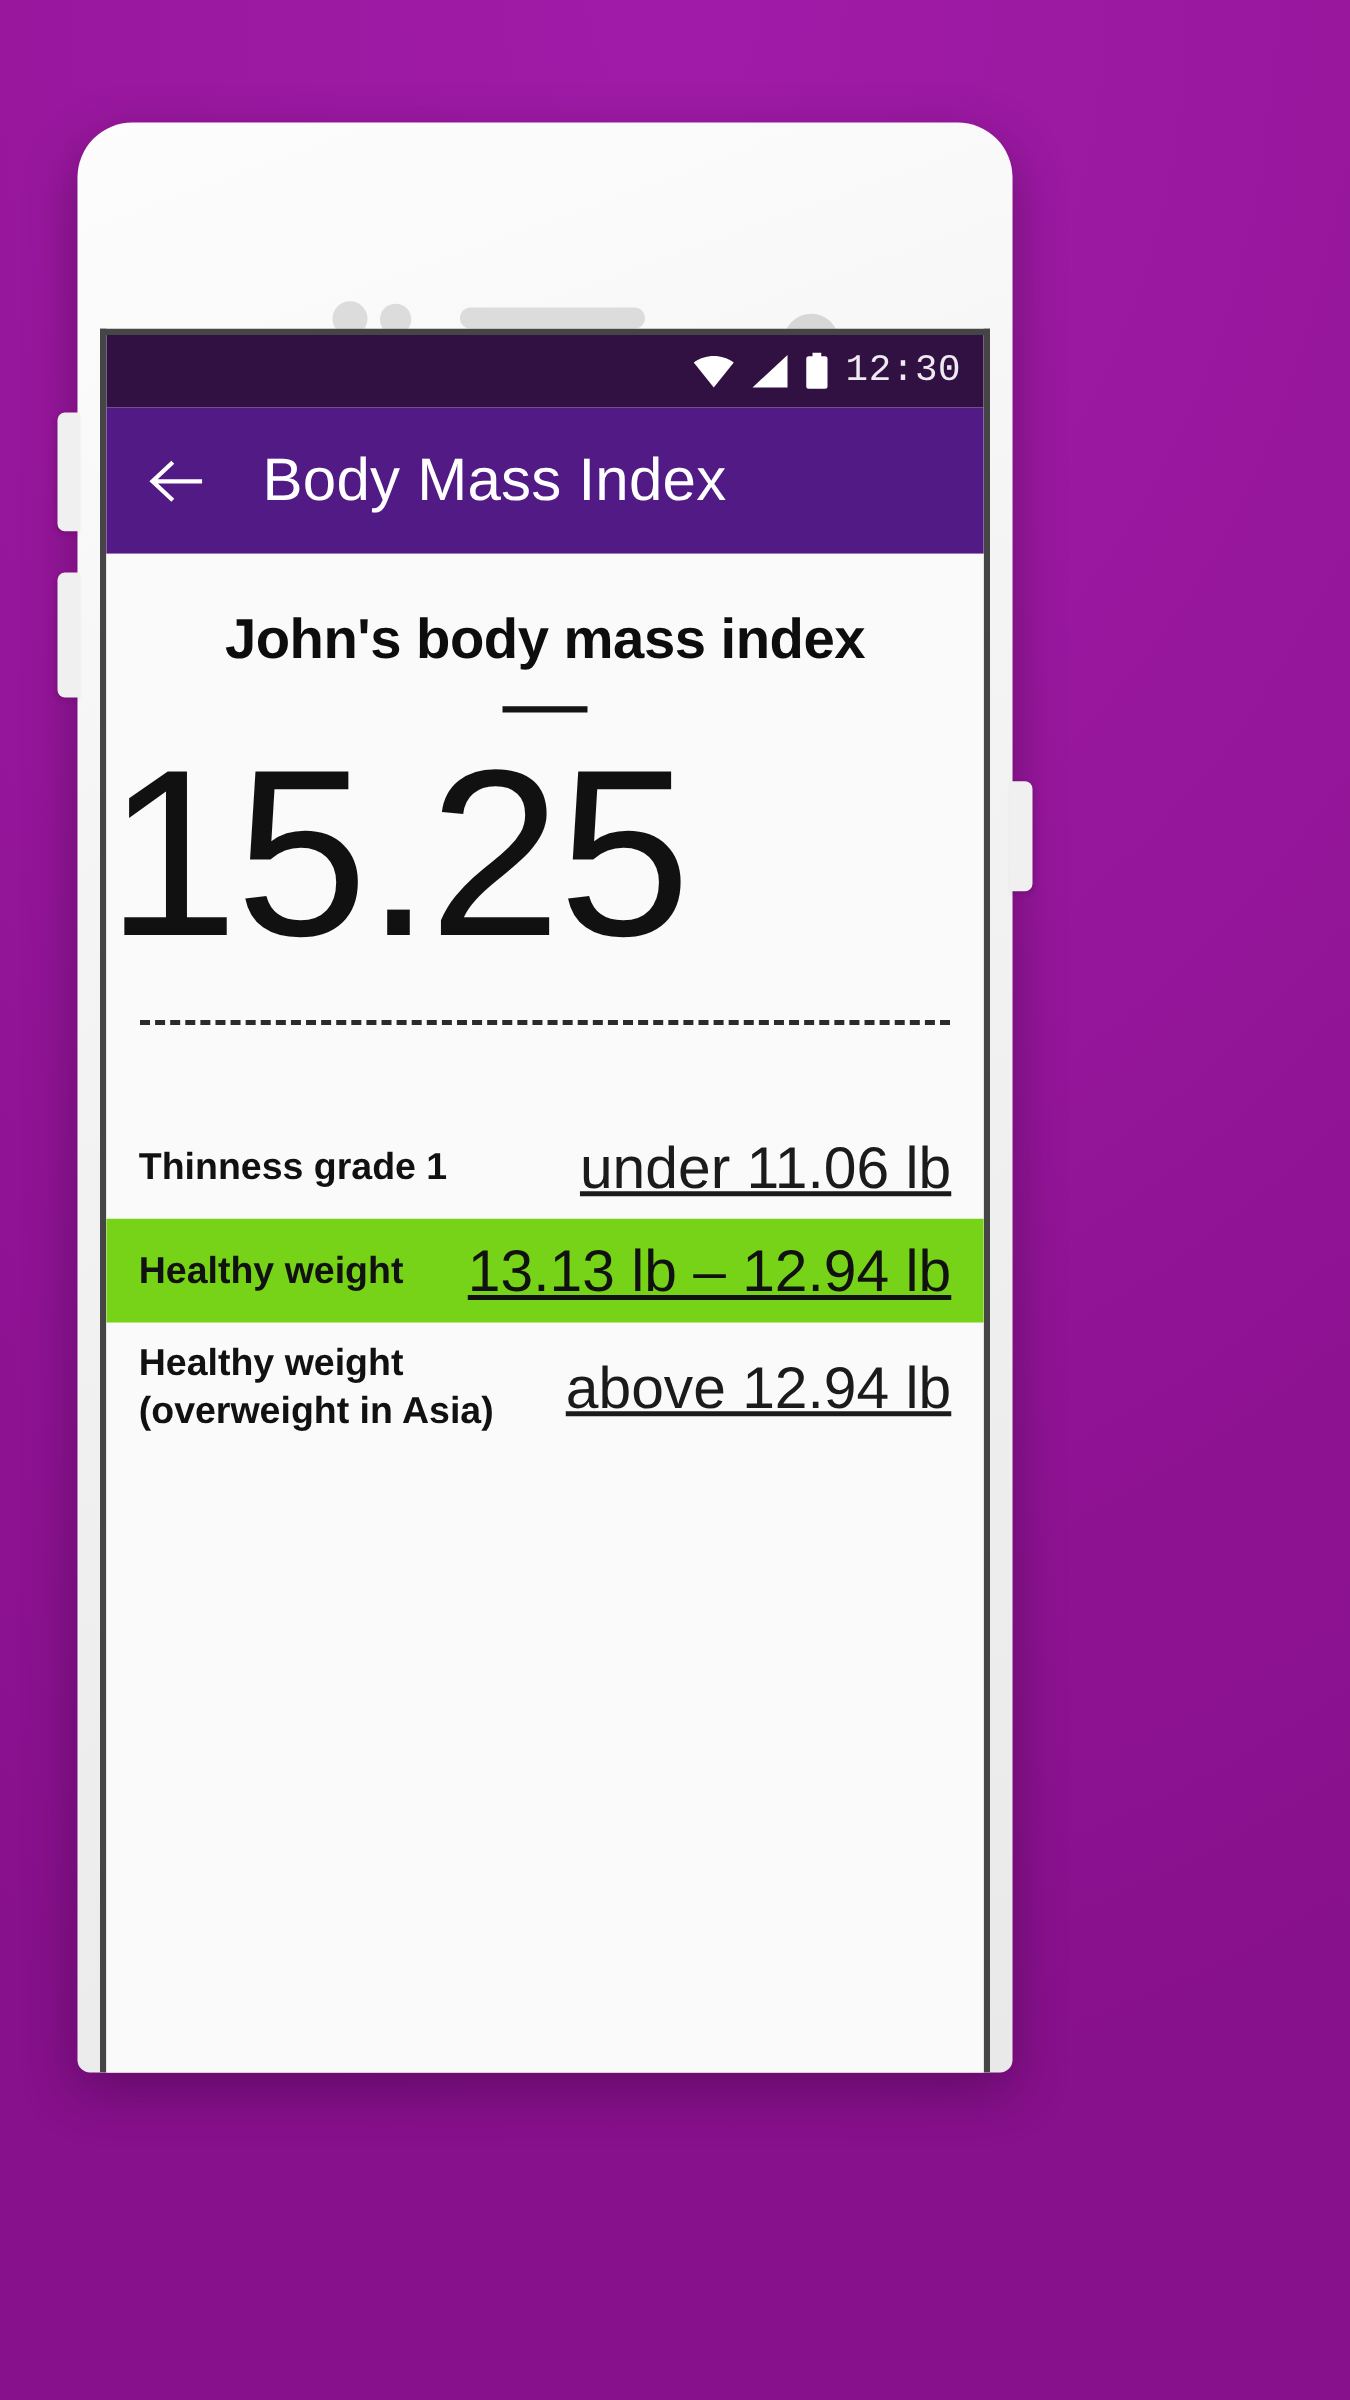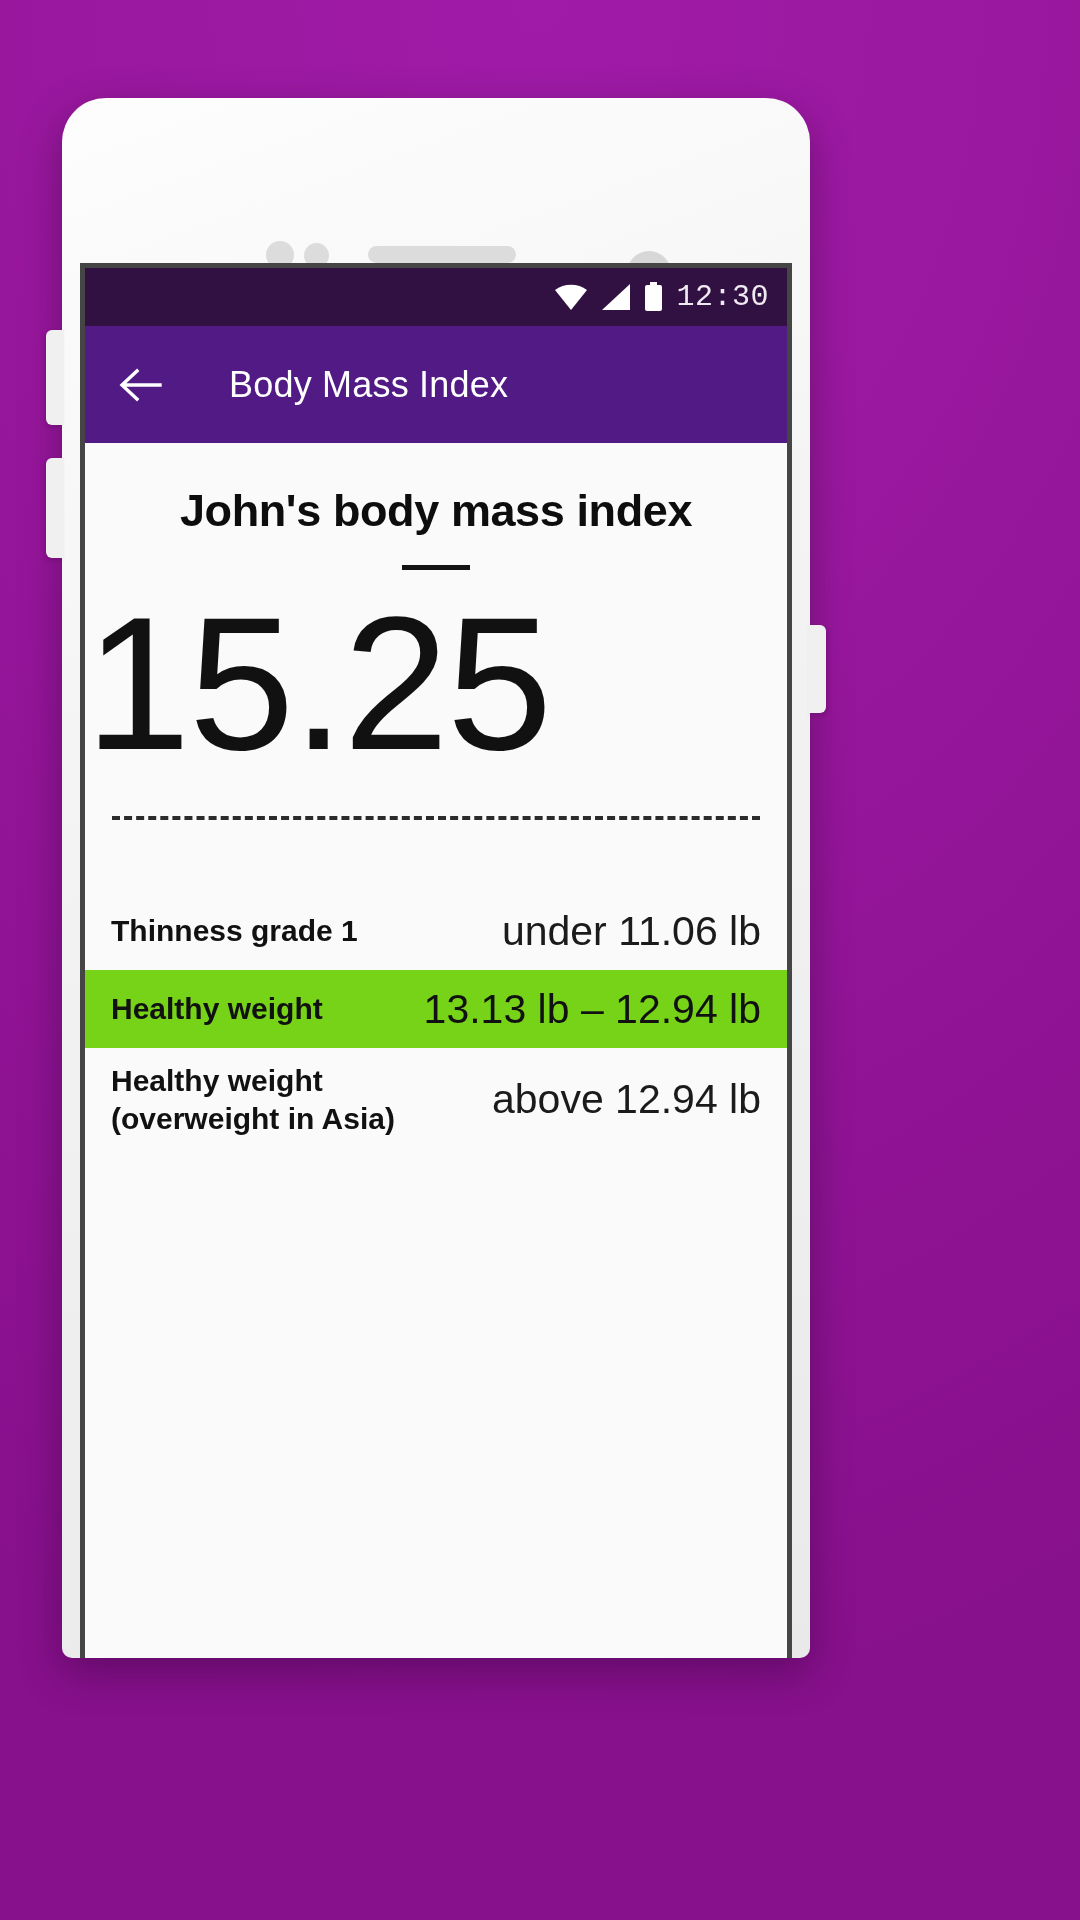--- a/index.html
+++ b/index.html
@@ -75,23 +75,22 @@
     font-family:Liberation Mono, monospace;
   }
 
   
   #appbar{
     height:117px; background:#521a85;
     display:flex; align-items:center; padding-left:33px; gap:48px;
   }
   #back-arrow{ width:44px; height:44px; flex:none; }
   #appbar-title{
-    color:#ffffff; font-size:36px; font-weight:400;
+    color:#ffffff; font-size:48px; font-weight:400;
     letter-spacing:.2px;
-    margin-left:19px;
   }
 
   
   #content{
     background:#fafafa;
     height:calc(100% - 175px);
     position:relative;
   }
   #result-title{
     text-align:center;
@@ -126,22 +125,22 @@
     display:flex; align-items:center; justify-content:space-between;
     padding:14px 26px;
     min-height:78px;
   }
   .row.highlight{ background:#76d317; }
   .row-label{
     font-size:30px; font-weight:700; color:#111111;
     line-height:1.26; max-width:60%;
   }
   .row-value{
-    font-size:41px; font-weight:300; color:#1b1b1b;
-    text-align:right; white-space:nowrap;
+    font-size:47px; font-weight:300; color:#1b1b1b;
+    text-align:right; white-space:nowrap;text-decoration:underline;
   }
   .row.highlight .row-value{ color:#111111; }
 </style>
 </head>
 <body>
 
 <div id="phone">
   <div class="phone-body"></div>
   <div class="speaker-dot dot1"></div>
   <div class="speaker-dot dot2"></div>

